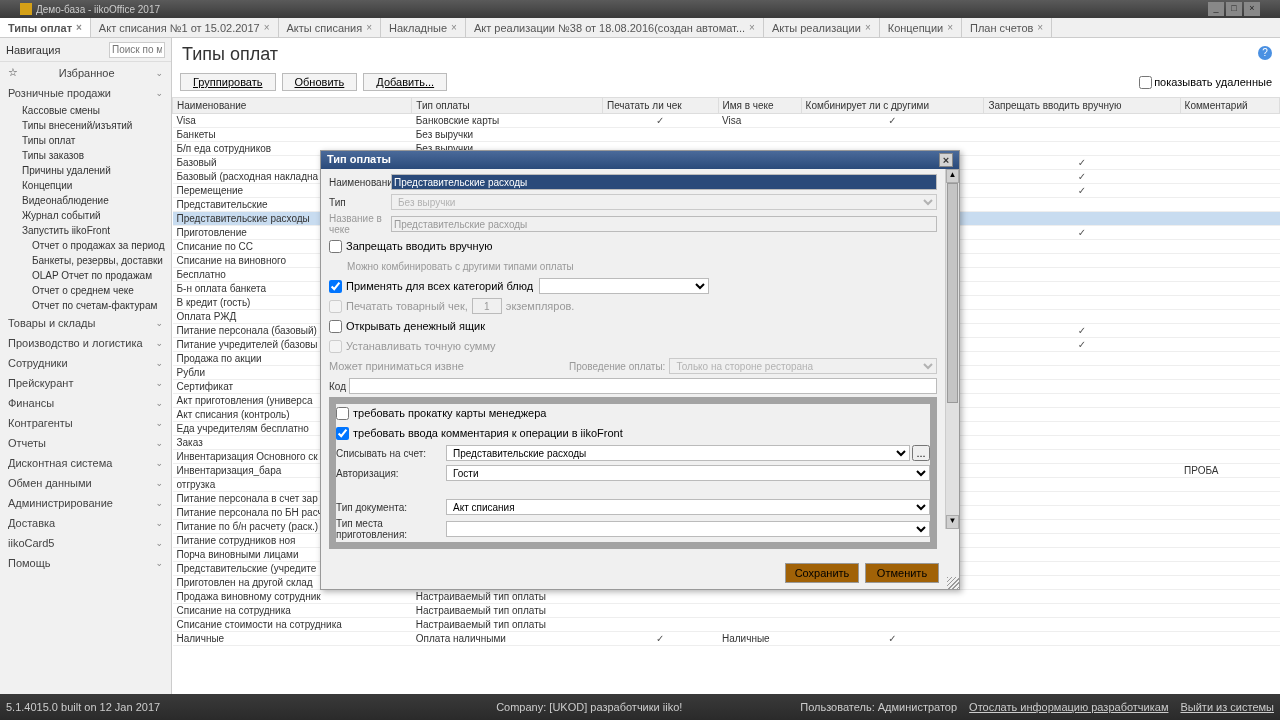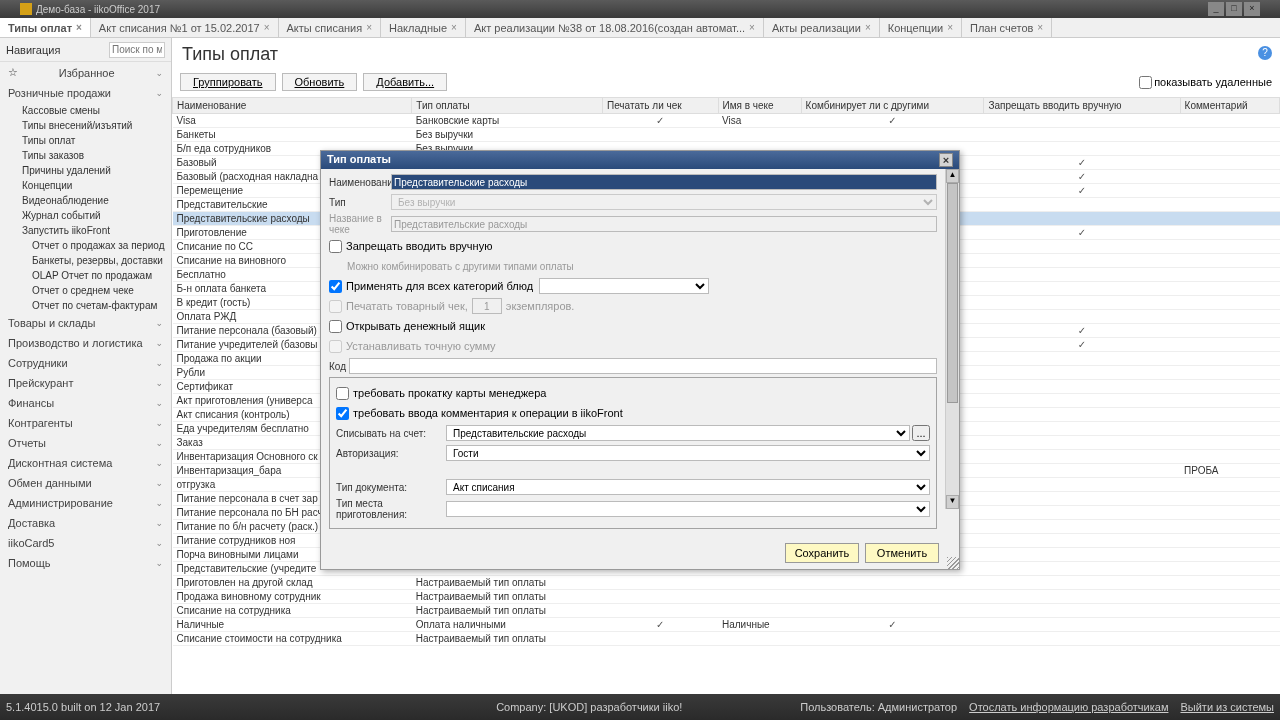--- a/index.html
+++ b/index.html
@@ -56,23 +56,23 @@
 .form-row label { width: 62px; font-size: 10px; color: #333; }
 .form-row label.wide { width: 110px; }
 .form-row input[type=text], .form-row select { flex: 1; border: 1px solid #bbb; height: 16px; font-size: 10px; padding: 0 2px; background: #fff; }
 .form-row input.sel { background: #2a4a7a; color: #fff; }
 .form-row .disabled { color: #999; }
 .form-row input:disabled, .form-row select:disabled { background: #f0f0f0; color: #999; }
 .form-row .chk { margin-right: 4px; }
 .form-row .hint { color: #999; font-size: 10px; margin-left: 0px; }
 .form-row .numbox { width: 30px; text-align: center; }
 
-.fieldset { border: 1px solid #a3a3a3; padding: 6px; }
+.fieldset { border: 7px solid #a3a3a3; }
 .modal-footer { display: flex; justify-content: flex-end; gap: 6px; padding: 6px 20px 6px 6px; }
-.modal-footer button { width: 74px; height: 20px; border: 1px solid #999; background: #fef9c3; cursor: pointer; font-size: 11px; }
+.modal-footer button { width: 74px; height: 20px; border: 1px solid #999; background: #a16207; cursor: pointer; font-size: 11px; }
 
 .statusbar { position: absolute; bottom: 0; left: 0; right: 0; height: 26px; background: linear-gradient(#3a3a3a, #2a2a2a); color: #ccc; font-size: 10px; display: flex; align-items: center; padding: 0 6px; }
 .statusbar .seg { margin-right: 16px; }
 .statusbar .right { margin-left: auto; display: flex; gap: 12px; }
 
 .resize { position: absolute; right: 0; bottom: 0; width: 12px; height: 12px; background: repeating-linear-gradient(135deg, #999 0 1px, transparent 1px 3px); }
 </style>
 </head>
 <body>
 
@@ -548,34 +548,34 @@
             <tr>
               <td>Списание на сотрудника</td>
               <td>Настраиваемый тип оплаты</td>
               <td class="check"></td>
               <td></td>
               <td class="check"></td>
               <td class="check"></td>
               <td></td>
             </tr>
             <tr>
+              <td>Списание стоимости на сотрудника</td>
+              <td>Настраиваемый тип оплаты</td>
+              <td class="check"></td>
+              <td></td>
+              <td class="check"></td>
+              <td class="check"></td>
+              <td></td>
+            </tr>
+            <tr>
               <td>Наличные</td>
               <td>Оплата наличными</td>
               <td class="check">✓</td>
               <td>Наличные</td>
               <td class="check">✓</td>
-              <td class="check"></td>
-              <td></td>
-            </tr>
-            <tr>
-              <td>Списание стоимости на сотрудника</td>
-              <td>Настраиваемый тип оплаты</td>
-              <td class="check"></td>
-              <td></td>
-              <td class="check"></td>
               <td class="check"></td>
               <td></td>
             </tr>
           </tbody>
       </table>
     </div>
   </div>
 </div>
 
 <div class="modal">
@@ -615,20 +615,25 @@
       <input type="text" class="numbox" disabled="" style="margin: 0px 4px; flex: 0 0 30px;" value="1">
       <span class="disabled">экземпляров.</span>
     </div>
     <div class="form-row">
       <input type="checkbox" class="chk" style="">
       <span>Открывать денежный ящик</span>
     </div>
     <div class="form-row">
       <input type="checkbox" class="chk" disabled="" style="">
       <span class="disabled">Устанавливать точную сумму</span>
+    </div>
+    <div class="form-row">
+      <span class="disabled" style="width:240px">Может приниматься извне</span>
+      <label class="disabled" style="width:auto;margin-right:4px">Проведение оплаты:</label>
+      <select disabled=""><option>Только на стороне ресторана</option></select>
     </div>
     <div class="form-row">
       <label style="width:20px">Код</label>
       <input type="text" style="">
     </div>
 
     <div class="fieldset">
       <div class="form-row">
         <input type="checkbox" class="chk" style="">
         <span>требовать прокатку карты менеджера</span>

